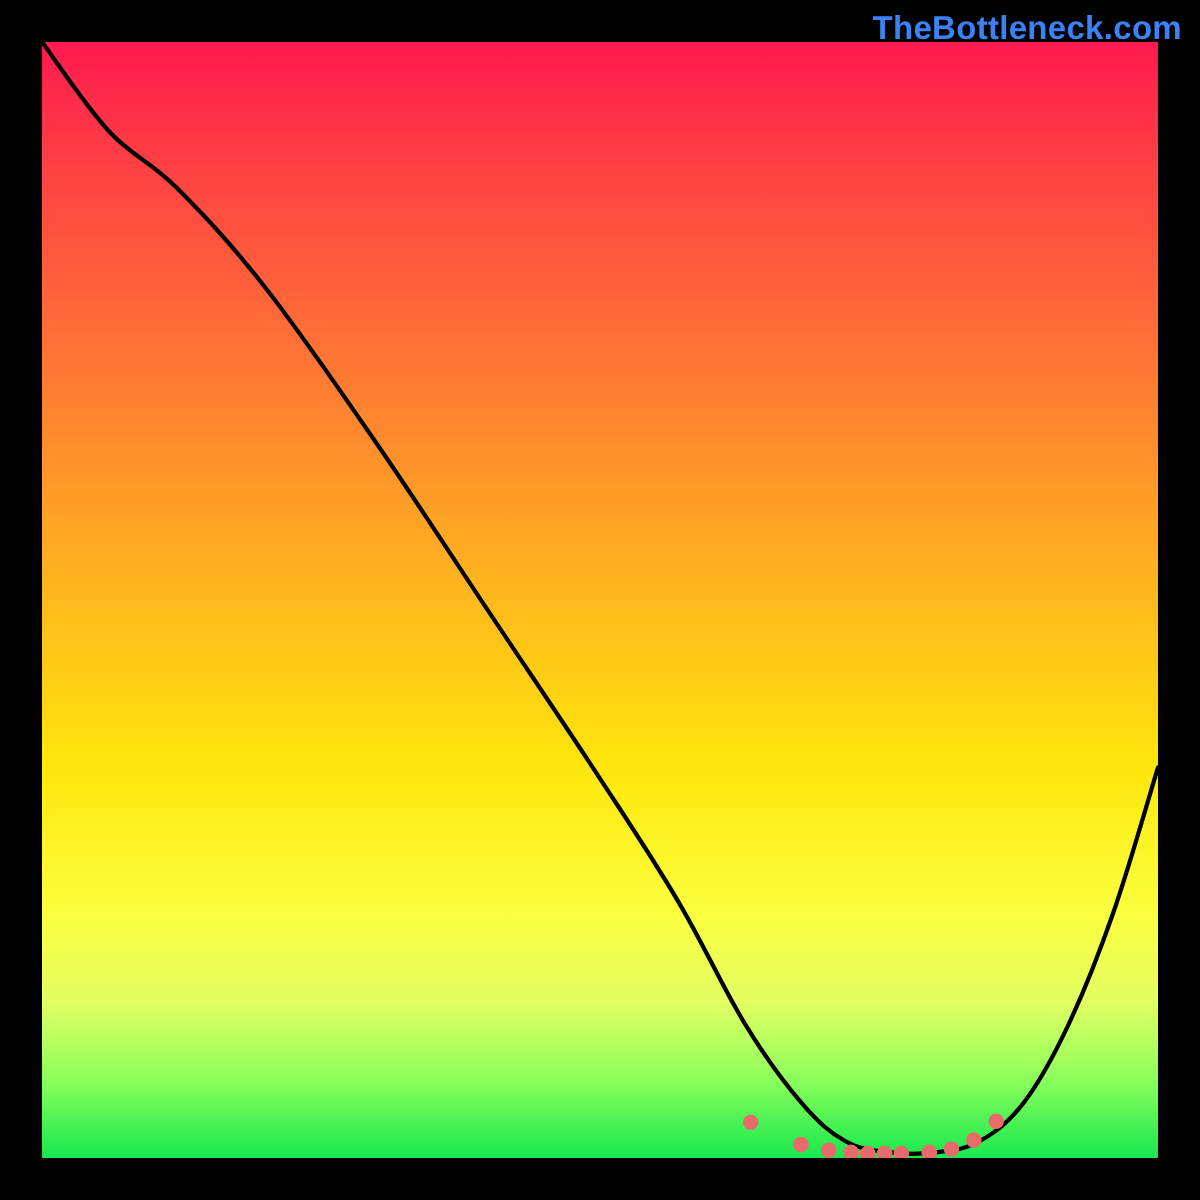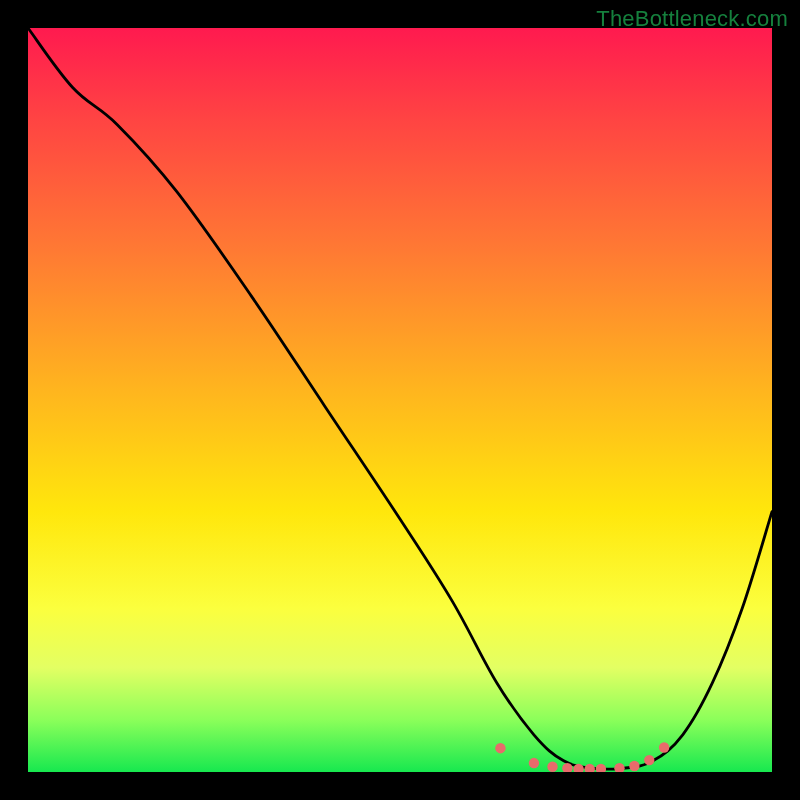--- a/index.html
+++ b/index.html
@@ -43,23 +43,23 @@
       #fbff3e 78%,
       #e3ff63 86%,
       #8bff5a 93%,
       #17e84f 100%
     );
   }
   .watermark {
     position: absolute;
     top: 6px;
     right: 12px;
-    color: #15803d;
+    color: #3b82f6;
     font-size: 22px;
-    font-weight: 400;
+    font-weight: 700;
     letter-spacing: 0.2px;
     user-select: none;
   }
   svg.curve {
     position: absolute;
     left: 0;
     top: 0;
     width: 100%;
     height: 100%;
     overflow: visible;

